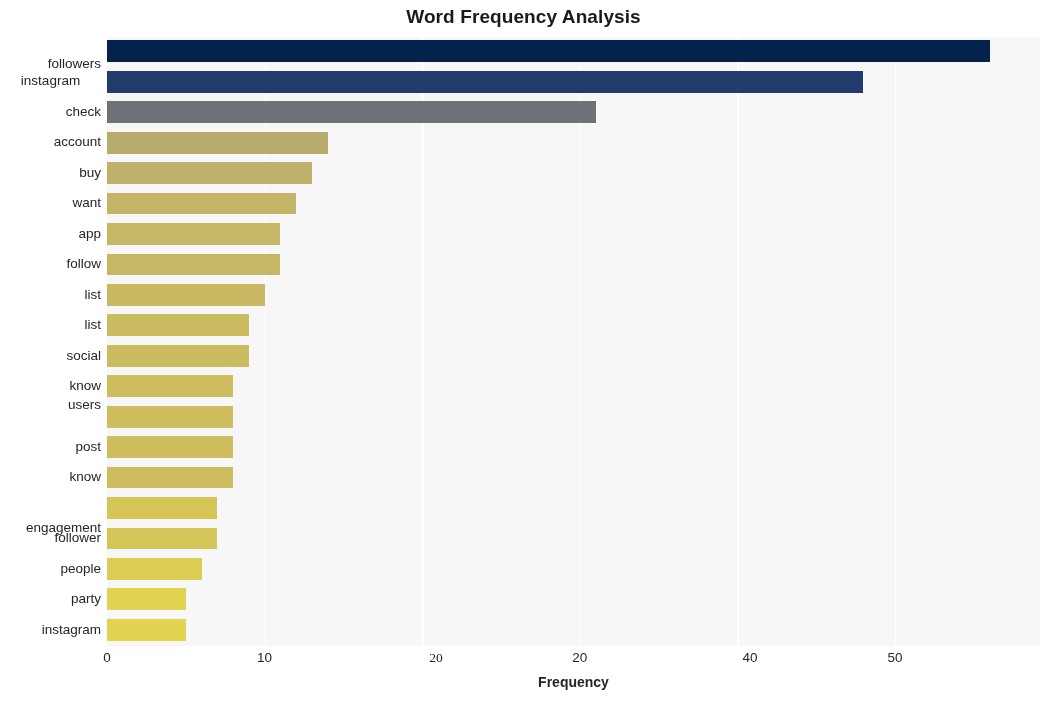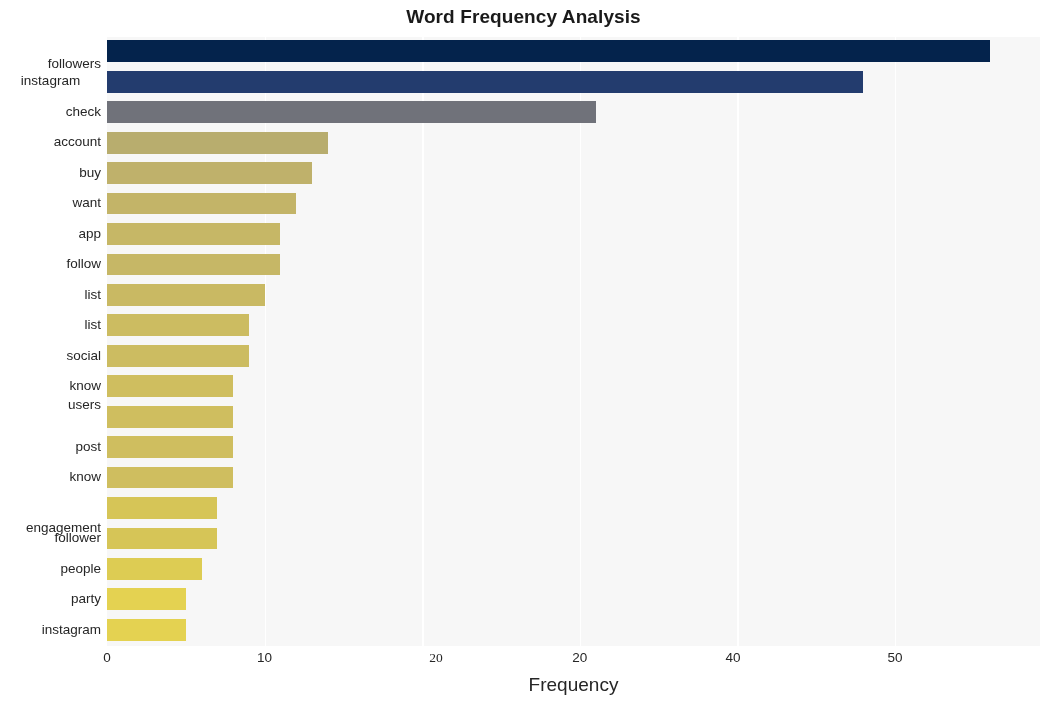--- a/index.html
+++ b/index.html
@@ -110,23 +110,24 @@
     color: #262626;
     white-space: nowrap;
   }
 
   #xaxis-label {
     position: absolute;
     left: 107px;
     top: 674px;
     width: 933px;
     text-align: center;
-    font-size: 19px;
+    font-size: 14px;
     color: #262626;
     white-space: nowrap;
+    font-weight: bold;
   }
 </style>
 </head>
 <body>
 
 <div id="chart-root">
 
   <div id="chart-title">Word Frequency Analysis</div>
 
   <div id="plot-area">
@@ -221,18 +222,18 @@
       <div class="ytick" style="top: 517.65px;">people</div>
       <div class="ytick" style="top: 548.1px;">party</div>
       <div class="ytick" style="top: 578.55px;">instagram</div>
     </div>
 
   <div id="xlabels">
       <div class="xtick" style="left: 107px;">0</div>
       <div class="xtick" style="left: 264.601px;">10</div>
       <div class="xtick" style="left: 436px; font-family: Liberation Serif, serif;">20</div>
       <div class="xtick" style="left: 579.804px;">20</div>
-      <div class="xtick" style="left: 733px;">40</div>
+      <div class="xtick" style="left: 750px;">40</div>
       <div class="xtick" style="left: 895.007px;">50</div>
     </div>
 
   <div id="xaxis-label">Frequency</div>
 </div>
 
 </body></html>

